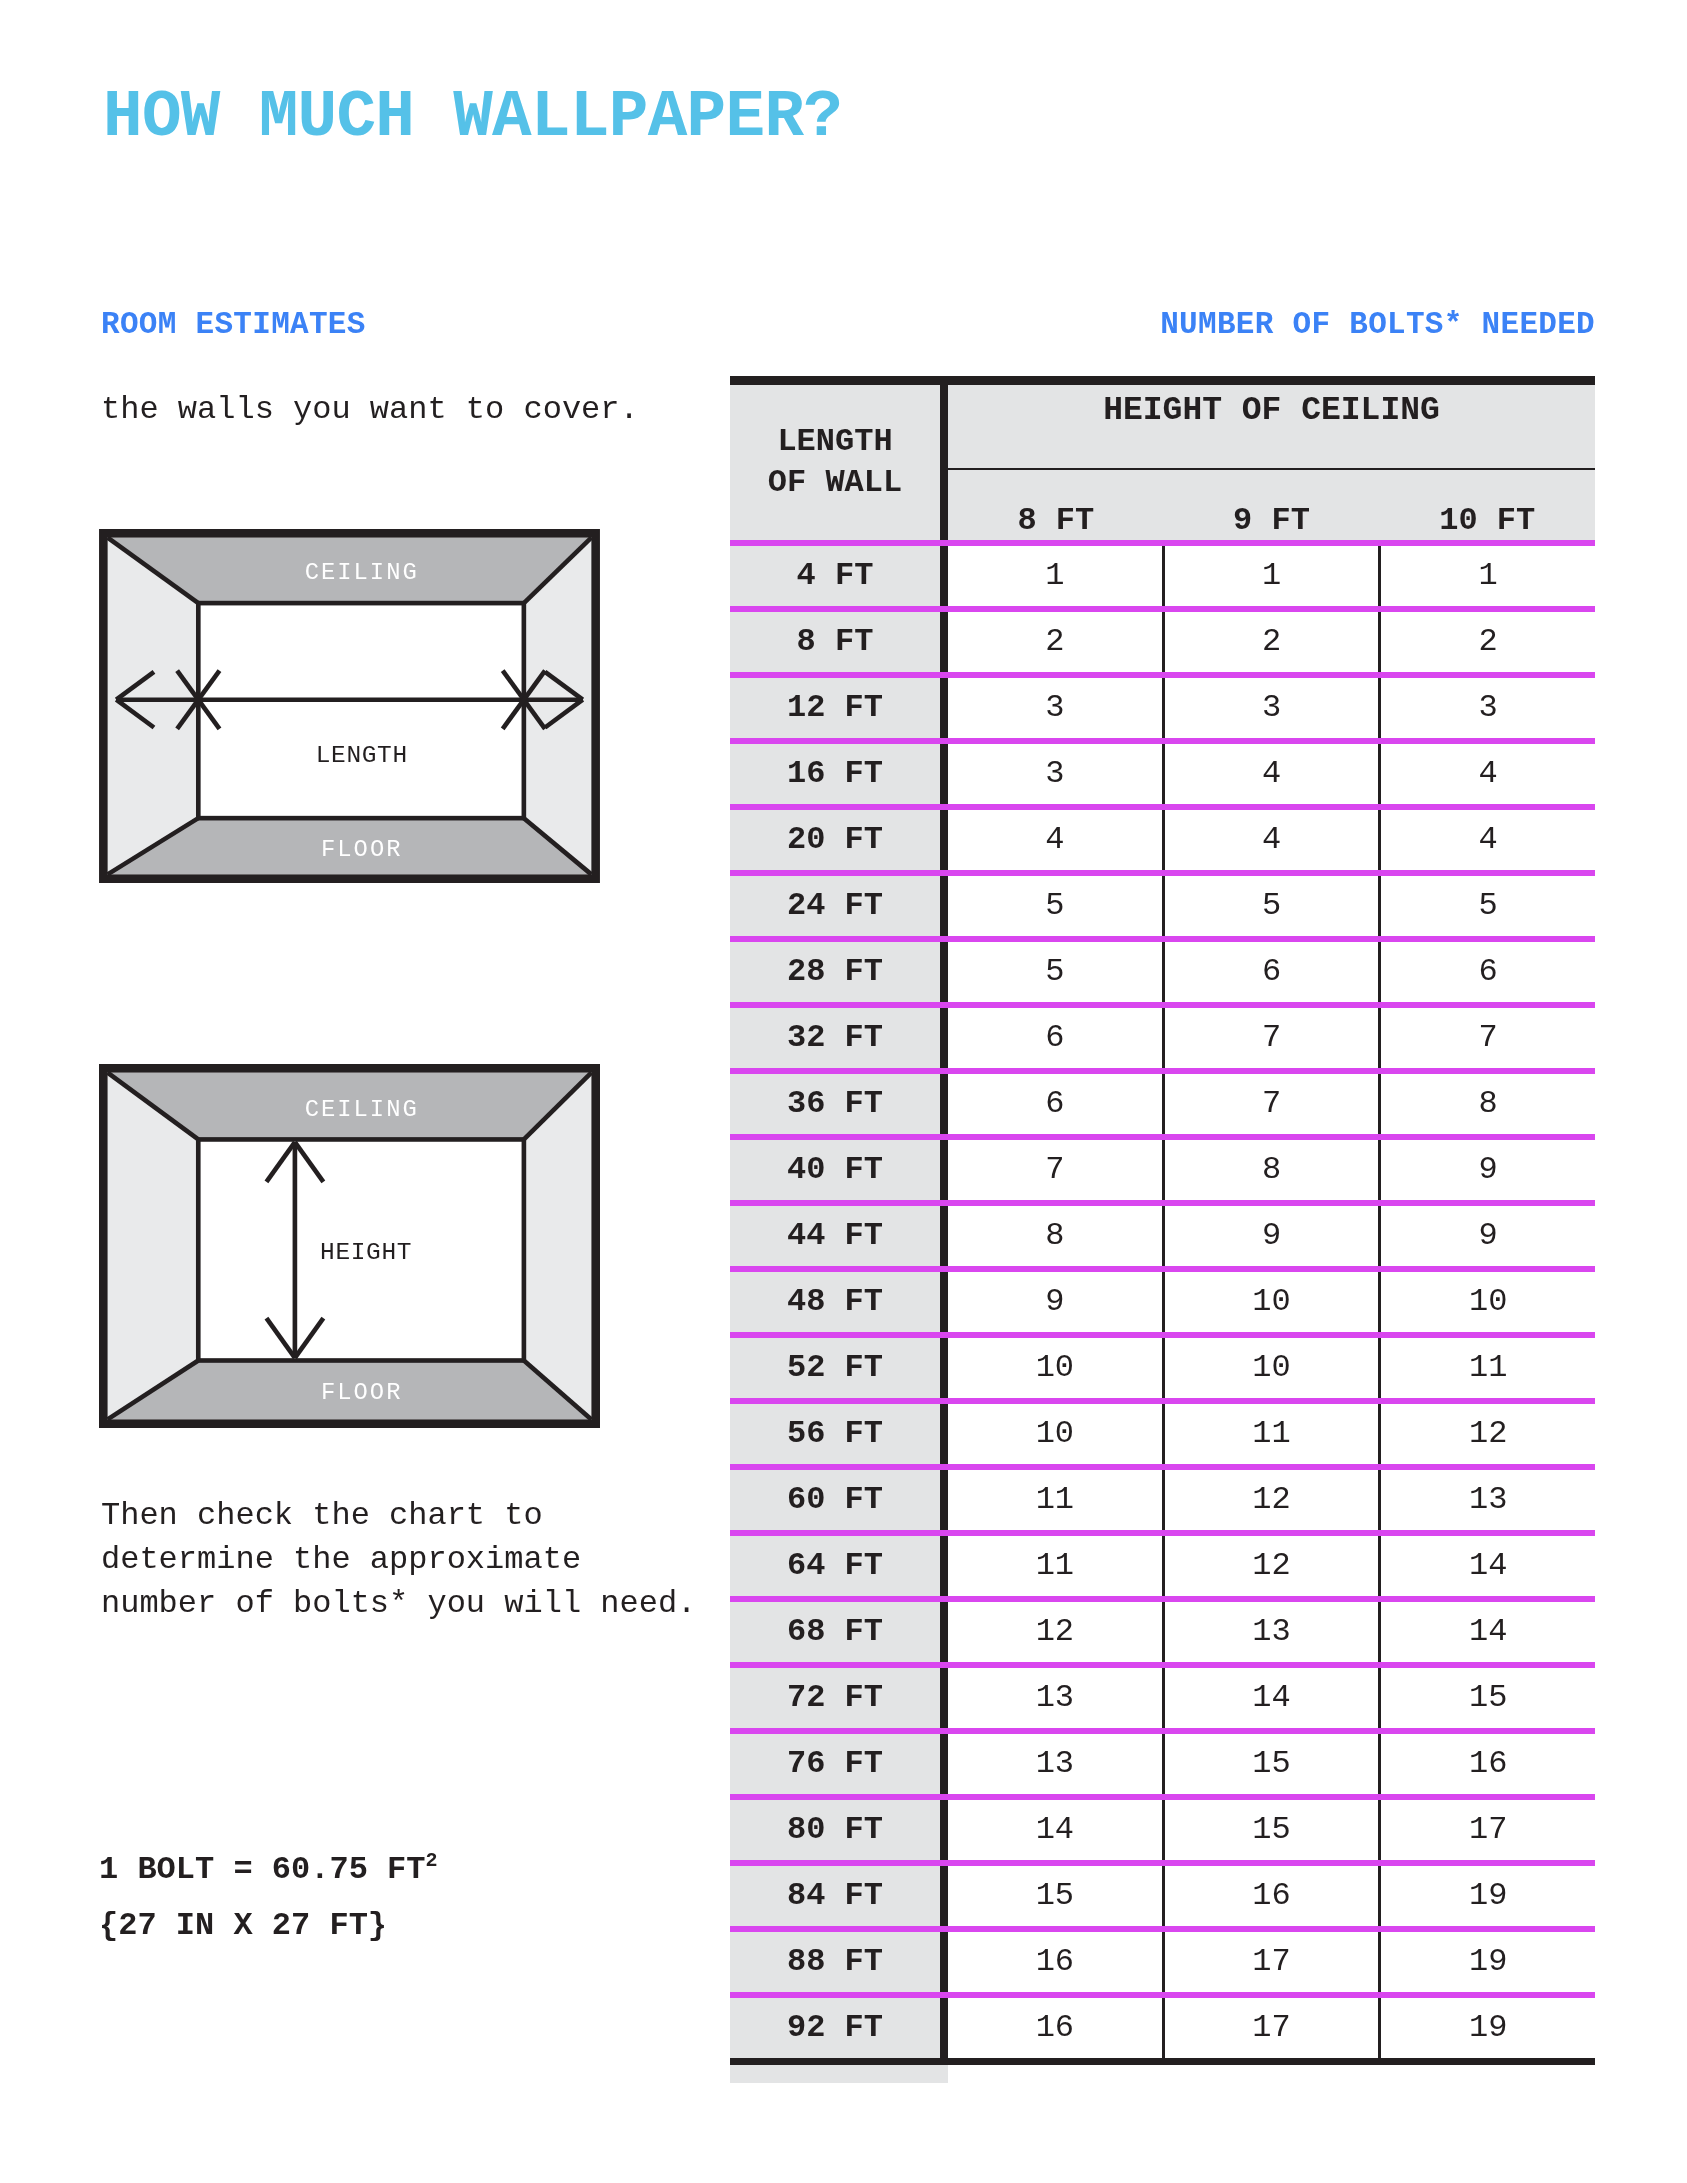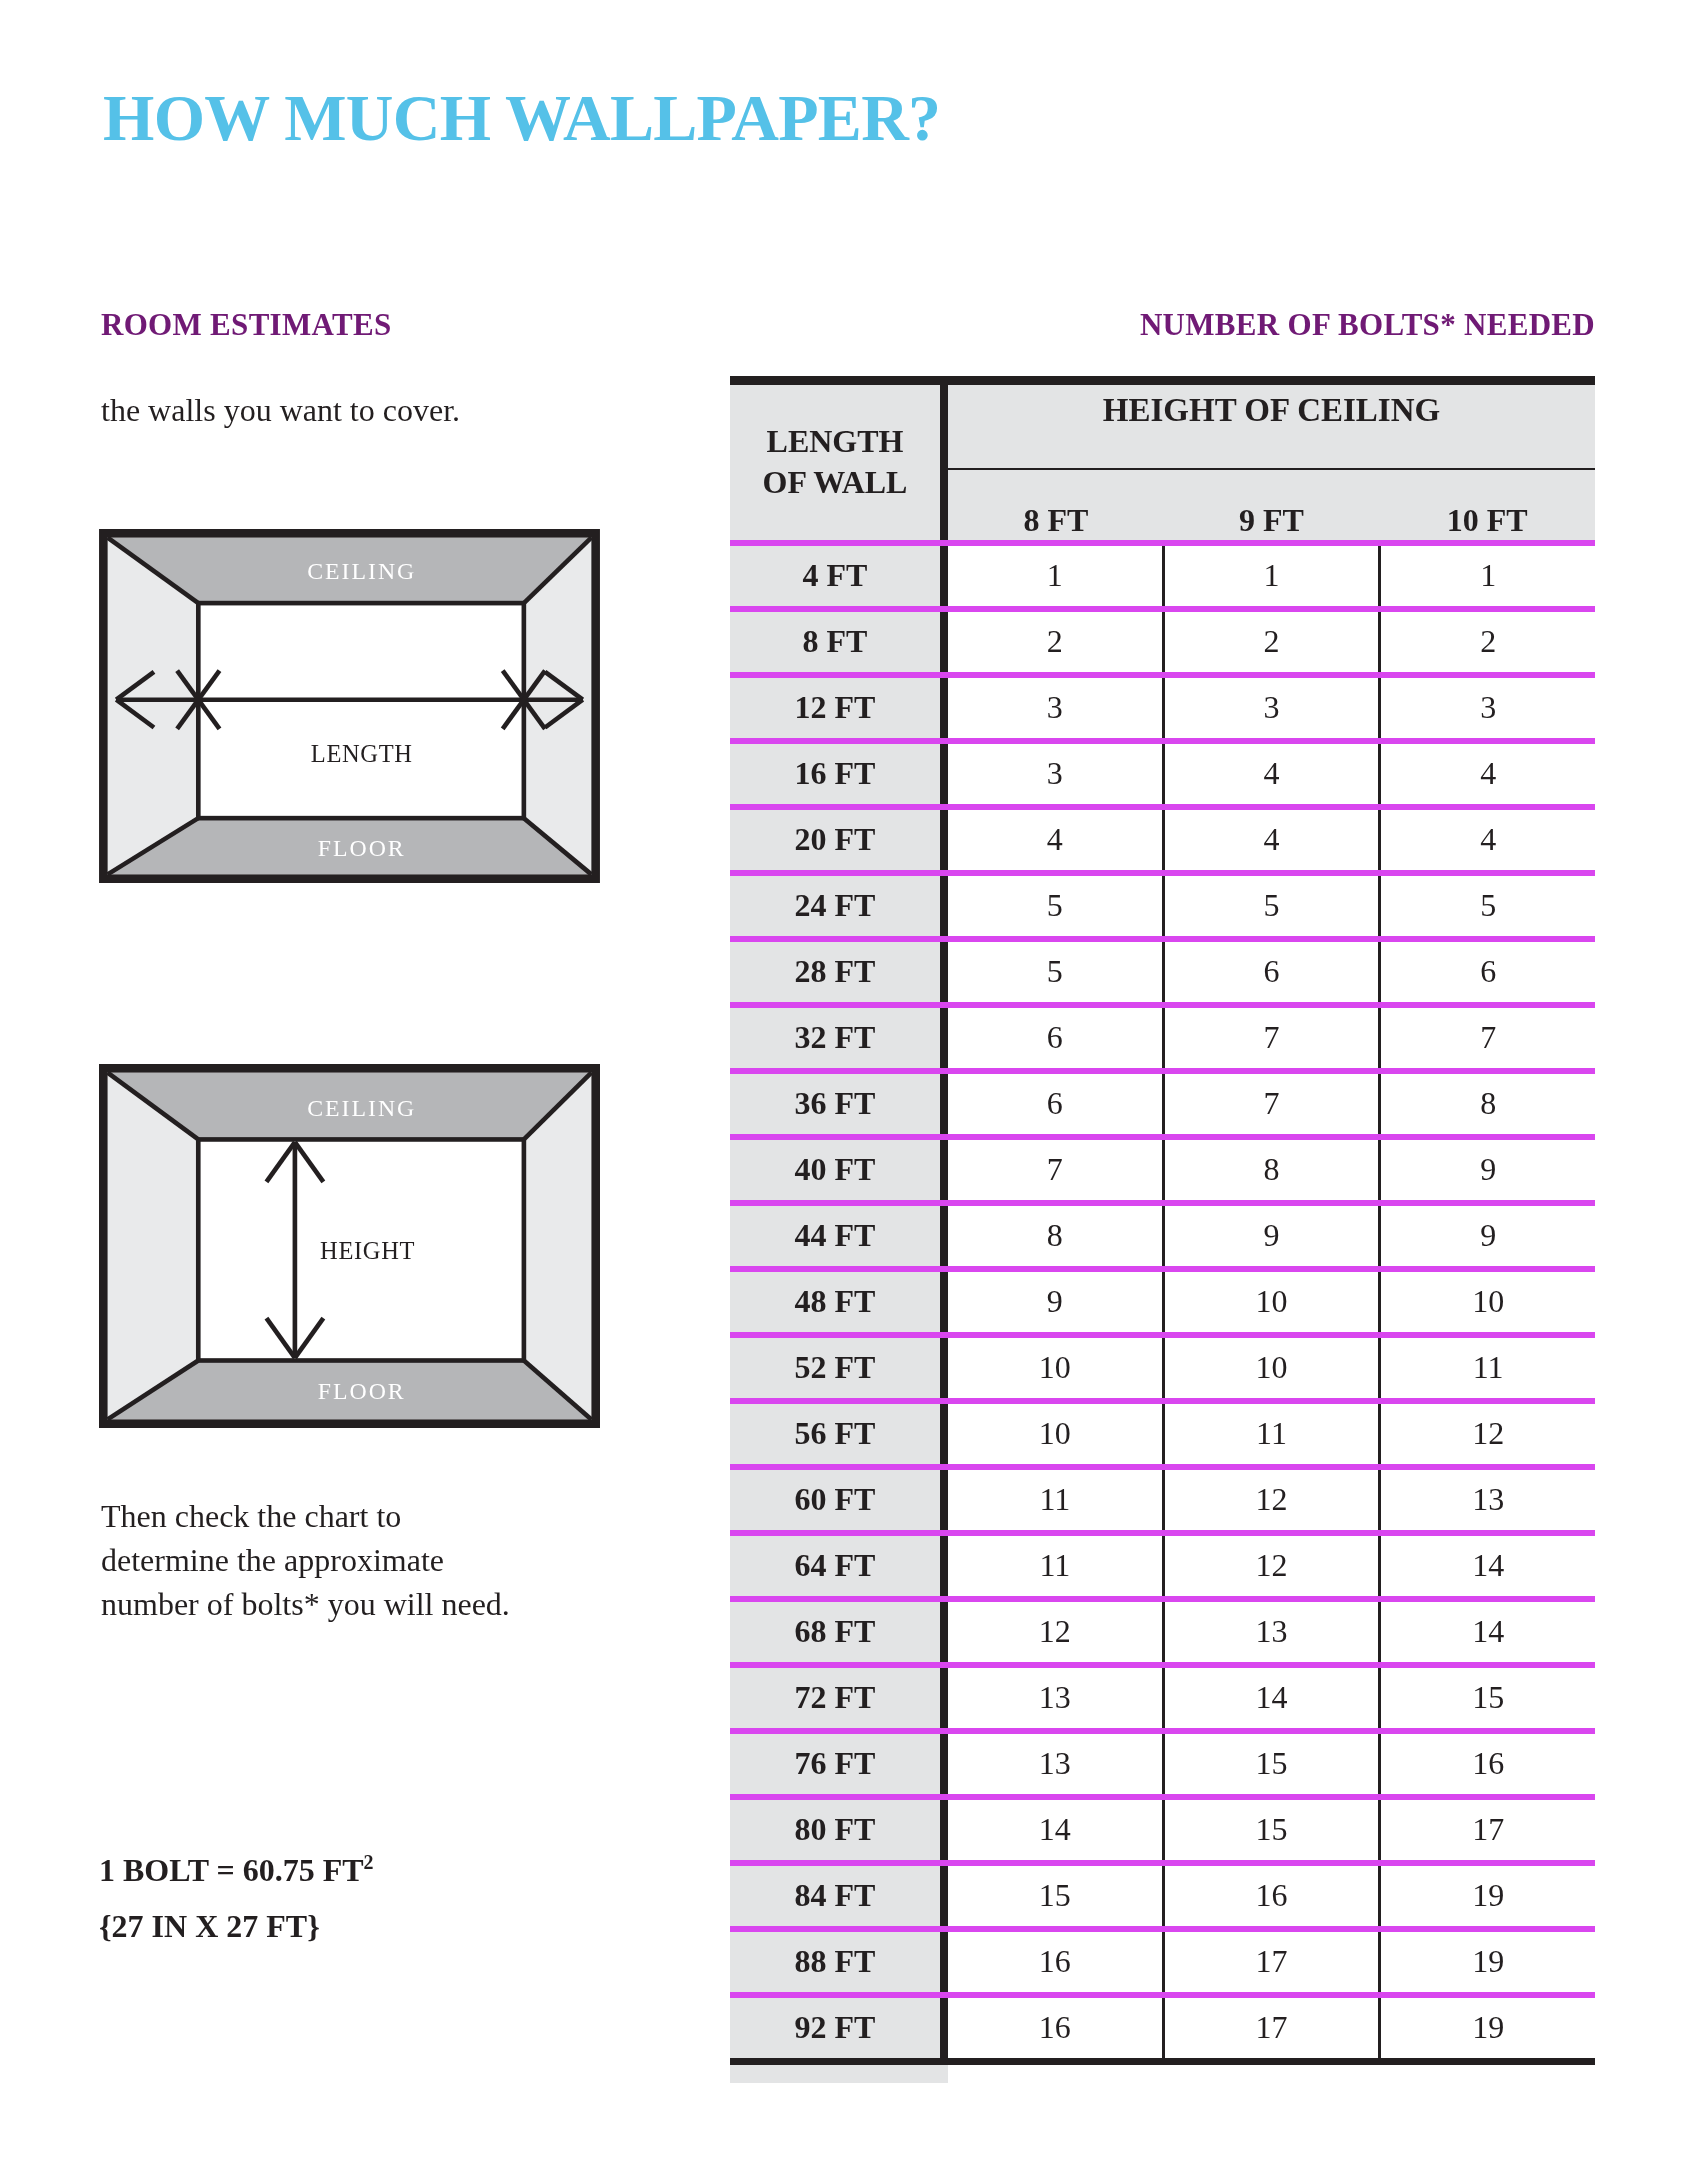--- a/index.html
+++ b/index.html
@@ -1,29 +1,29 @@
 <!DOCTYPE html>
 <html style="font-size:10.6px"><head>
 <meta charset="utf-8">
 <title>How Much Wallpaper</title>
 <style>
   html,body{margin:0;padding:0;background:#ffffff;}
   #page{
     position:relative;width:1687px;height:2183px;background:#ffffff;overflow:hidden;
-    font-family:Liberation Serif, serif;color:#231f20;
+    font-family:Liberation Mono, monospace;color:#231f20;
   }
   .abs{position:absolute;}
 
   
   #page-title{
     left:103px;top:85px;font-size:66px;font-weight:bold;letter-spacing:-0.7px;
     color:#55c1e8;line-height:1;white-space:nowrap;
   }
   .section-heading{
-    font-size:31px;font-weight:bold;color:#701a75;line-height:1;letter-spacing:0.3px;white-space:nowrap;
+    font-size:31px;font-weight:bold;color:#3b82f6;line-height:1;letter-spacing:0.3px;white-space:nowrap;
   }
   #room-estimates-heading{left:101px;top:309px;}
   #table-heading{left:730px;top:309px;width:865px;text-align:right;}
 
   
   .body-text{font-size:32px;line-height:44px;color:#231f20;}
   #para-measure-length{left:101px;top:388px;}
   #para-measure-height{left:101px;top:938px;}
   #para-check-chart{left:101px;top:1494px;}
 

